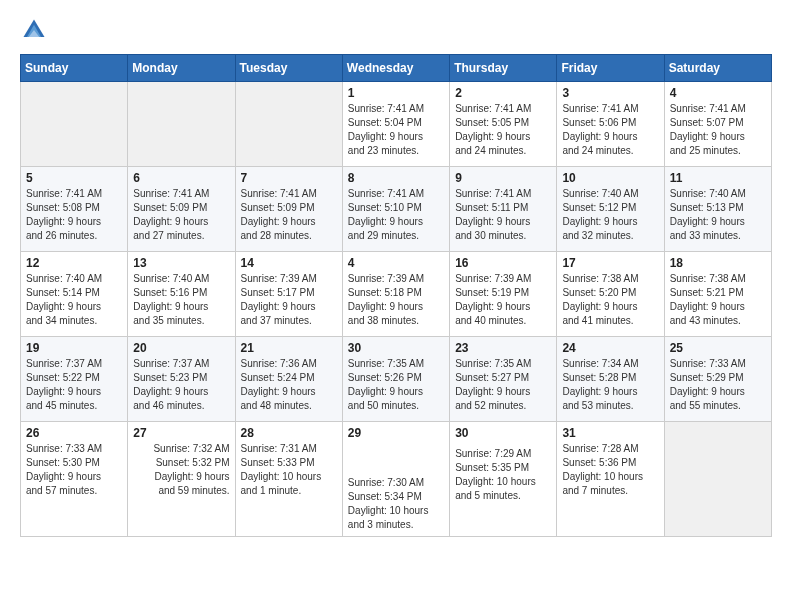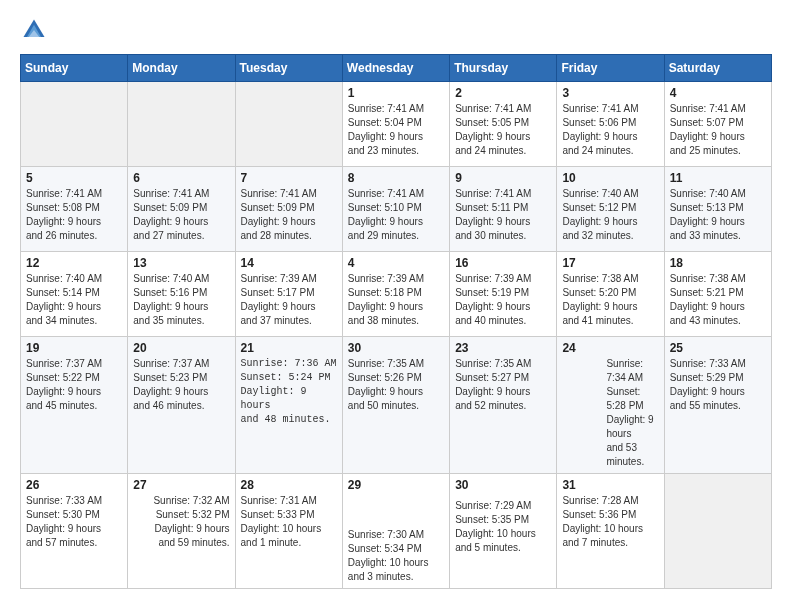--- a/index.html
+++ b/index.html
@@ -269,42 +269,42 @@
           </td>
           <td>
             <span class="day-number">20</span>
             <div class="day-info" style="white-space: pre-line;">Sunrise: 7:37 AM
 Sunset: 5:23 PM
 Daylight: 9 hours
 and 46 minutes.</div>
           </td>
           <td>
             <span class="day-number">21</span>
-            <div class="day-info" style="white-space: pre-line; font-family: Liberation Mono, monospace;">Sunrise: 7:36 AM
+            <div class="day-info" style="white-space: pre-line;">Sunrise: 7:36 AM
 Sunset: 5:24 PM
 Daylight: 9 hours
 and 48 minutes.</div>
           </td>
           <td>
             <span class="day-number">30</span>
             <div class="day-info" style="white-space: pre-line;">Sunrise: 7:35 AM
 Sunset: 5:26 PM
 Daylight: 9 hours
 and 50 minutes.</div>
           </td>
           <td>
             <span class="day-number">23</span>
             <div class="day-info" style="white-space: pre-line;">Sunrise: 7:35 AM
 Sunset: 5:27 PM
 Daylight: 9 hours
 and 52 minutes.</div>
           </td>
           <td>
             <span class="day-number">24</span>
-            <div class="day-info" style="white-space: pre-line; margin-left: 44px;">Sunrise: 7:34 AM
+            <div class="day-info" style="white-space: pre-line;">Sunrise: 7:34 AM
 Sunset: 5:28 PM
 Daylight: 9 hours
 and 53 minutes.</div>
           </td>
           <td>
             <span class="day-number">25</span>
             <div class="day-info" style="white-space: pre-line;">Sunrise: 7:33 AM
 Sunset: 5:29 PM
 Daylight: 9 hours
 and 55 minutes.</div>

